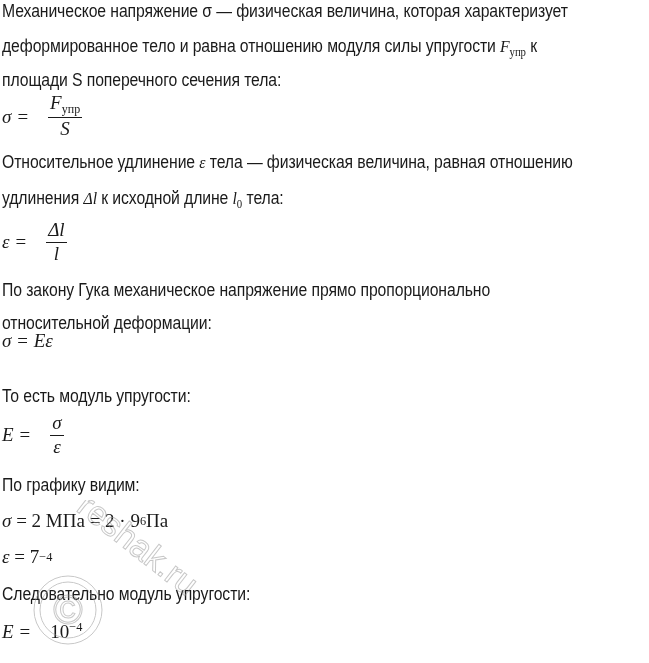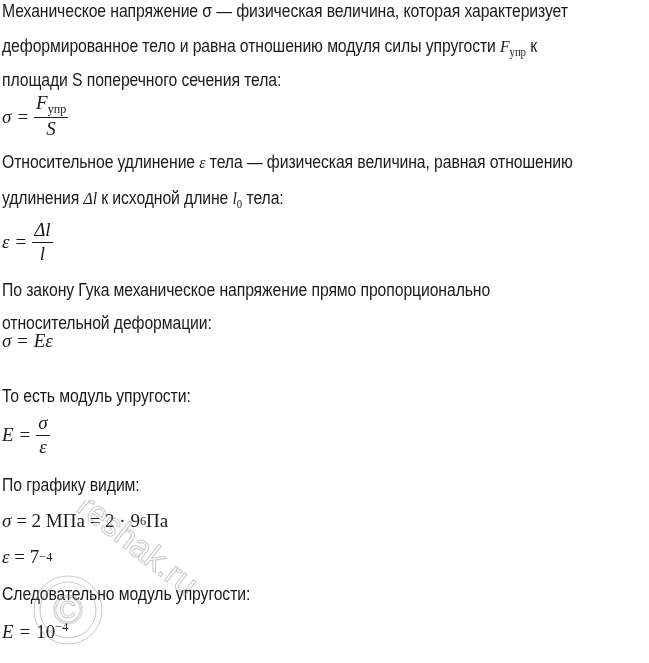--- a/index.html
+++ b/index.html
@@ -17,21 +17,21 @@
   .math { font-family: "Liberation Serif", "DejaVu Serif", serif; font-style: italic; }
   sub, sup { font-size: 65%; }
   .sub-s { font-size: 12px; vertical-align: -4px; font-style: normal; font-family: "Liberation Serif", serif; }
   .eq {
     position: absolute; left: 2px; white-space: nowrap;
     font-family: "Liberation Serif", "DejaVu Serif", serif; font-size: 19px;
     display: flex; align-items: center;
   }
   .frac {
     display: inline-flex; flex-direction: column; align-items: center;
-    margin: 0 0; vertical-align: middle;
+    margin: 0 14px; vertical-align: middle;
   }
   .frac .num { padding: 0 2px 1px 2px; border-bottom: 1.3px solid #1a1a1a; line-height: 1.1; }
   .frac .den { padding-top: 1px; line-height: 1.1; }
   .it { font-style: italic; }
   .op { margin: 0 6px; font-style: normal; }
   .watermark {
     position: absolute; left: 20px; top: 500px; width: 220px; height: 150px;
     pointer-events: none; opacity: 0.55;
   }
 </style>

